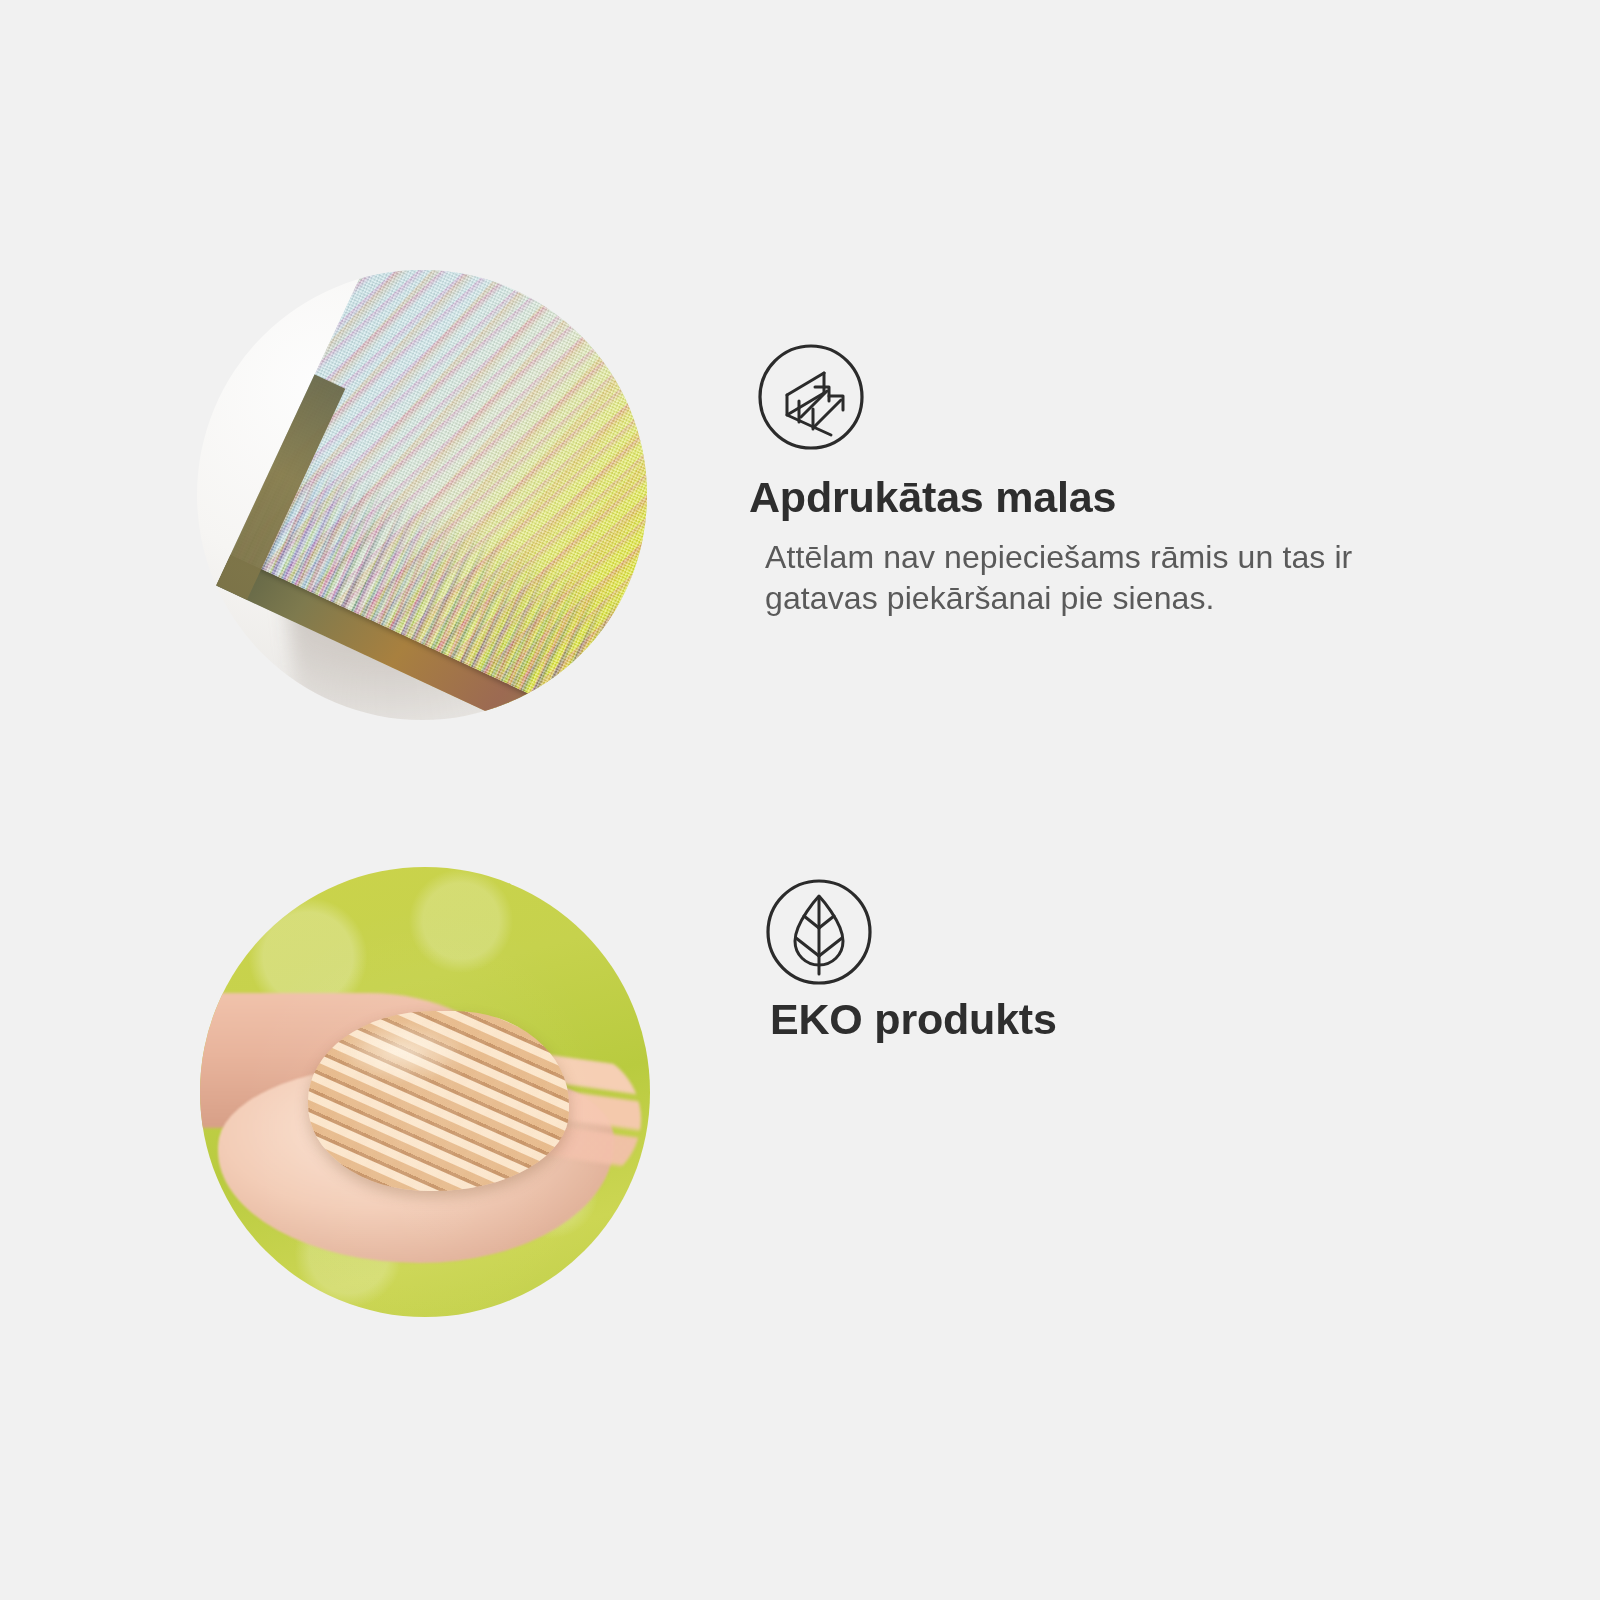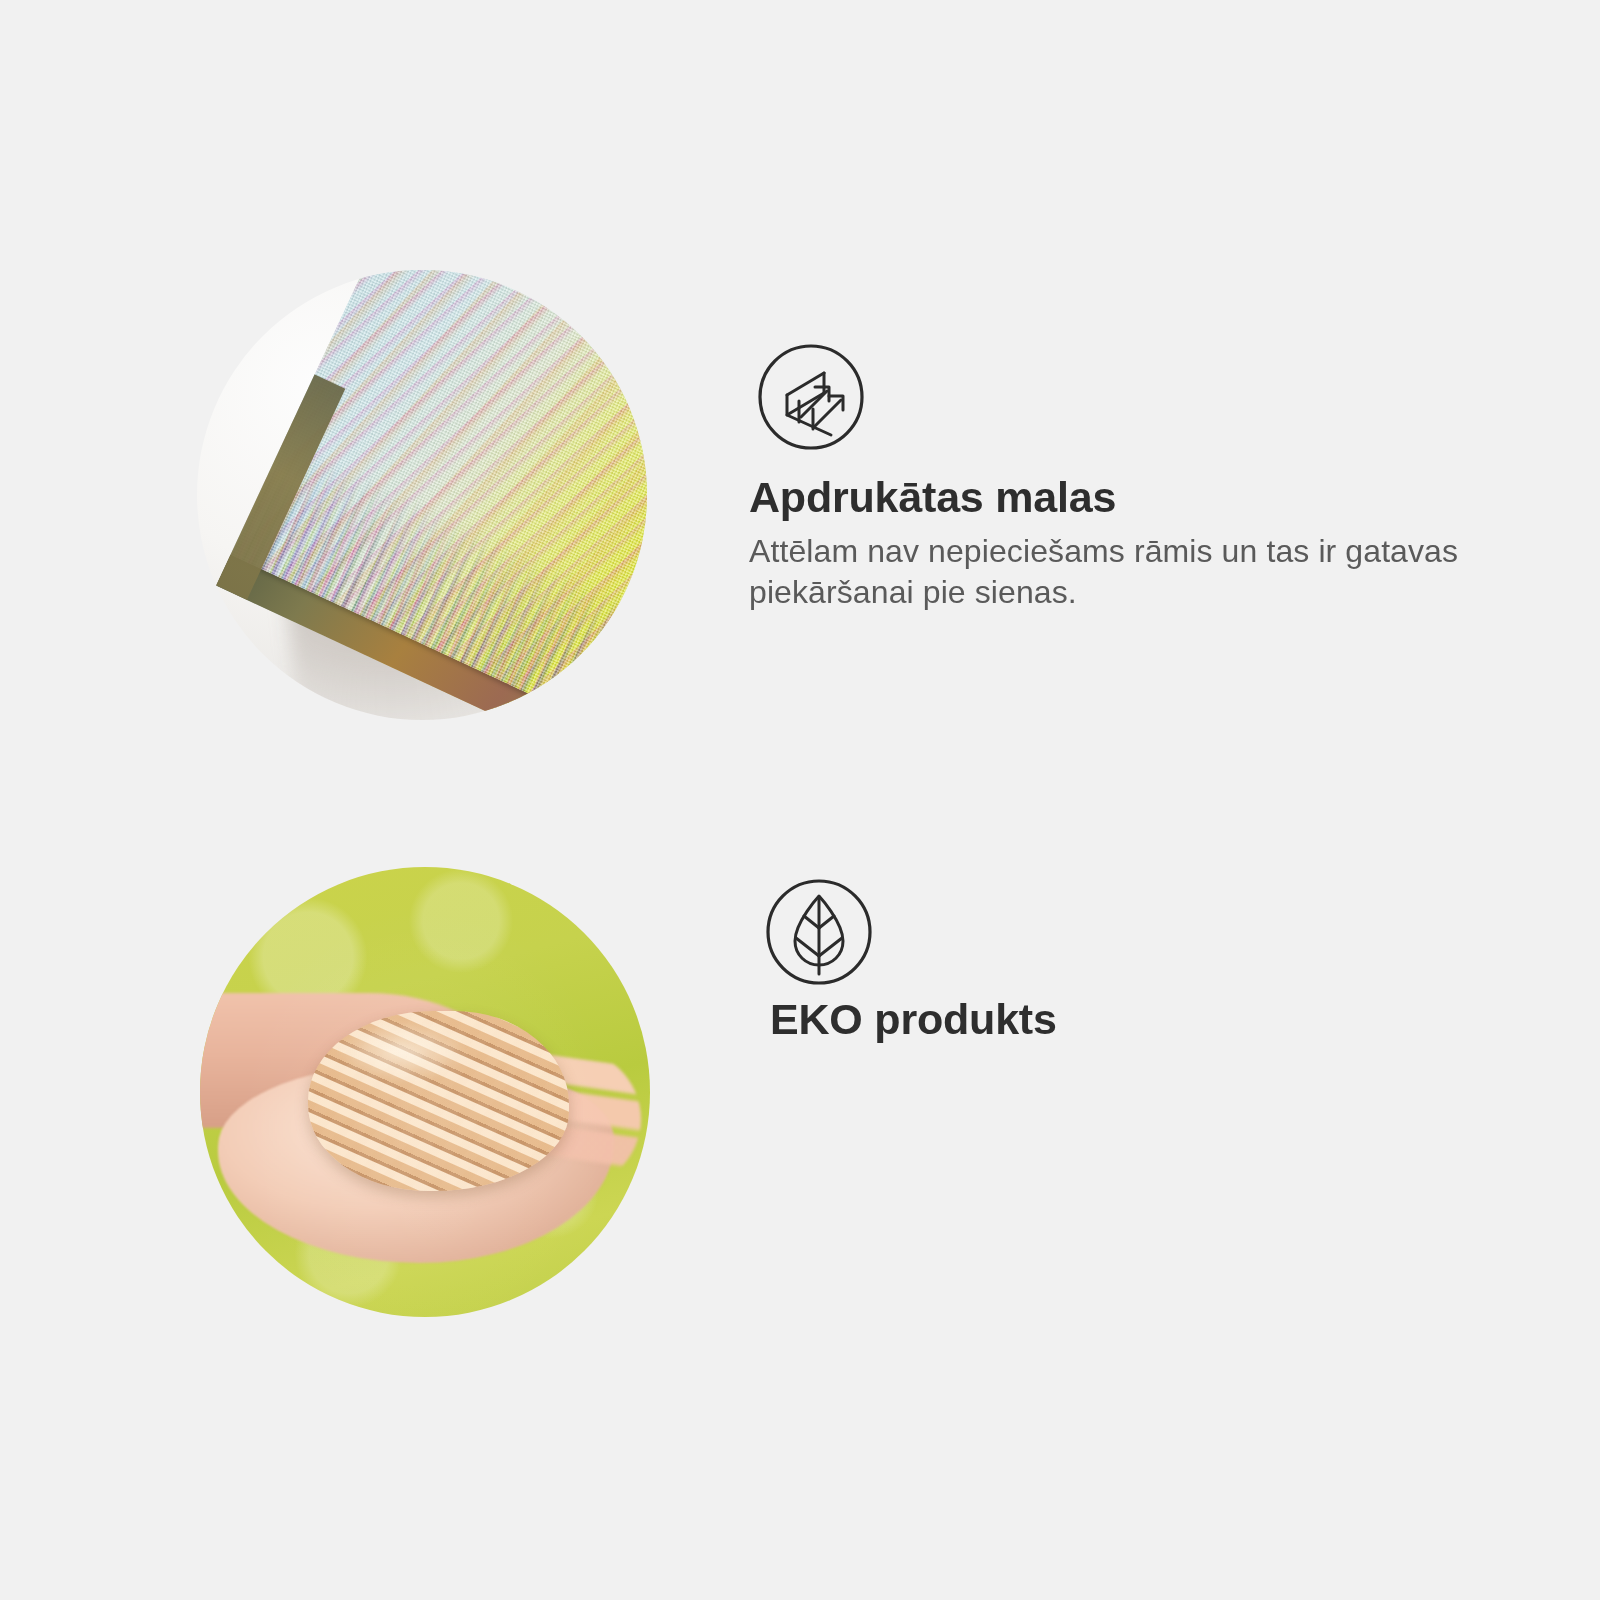--- a/index.html
+++ b/index.html
@@ -218,21 +218,21 @@
 
   .heading {
     margin: 0 0 10px 0;
     font-size: 43px;
     font-weight: bold;
     color: #2e2e2e;
     letter-spacing: -0.2px;
     line-height: 1.06;
   }
   .body-text {
-    margin: 0;
+    margin: 16px;
     font-size: 32px;
     font-weight: normal;
     color: #5a5a5a;
     line-height: 1.30;
     letter-spacing: 0.1px;
   }
 </style>
 </head>
 <body>
 

